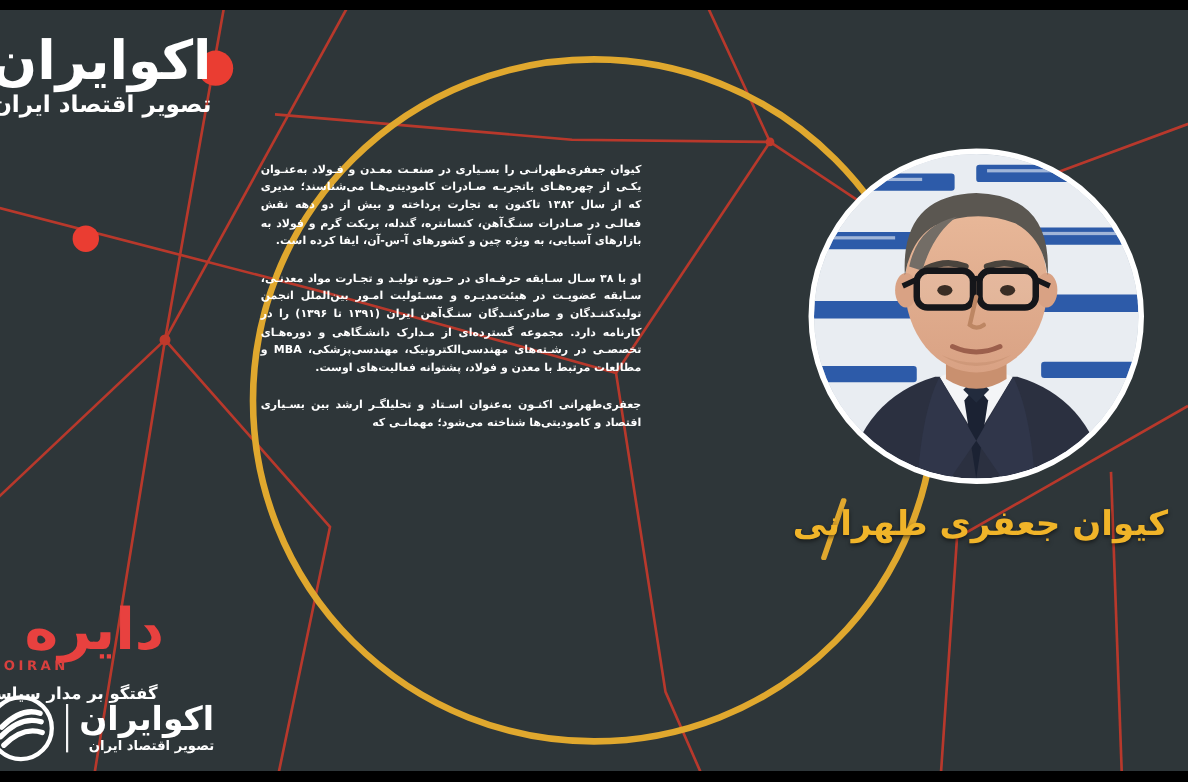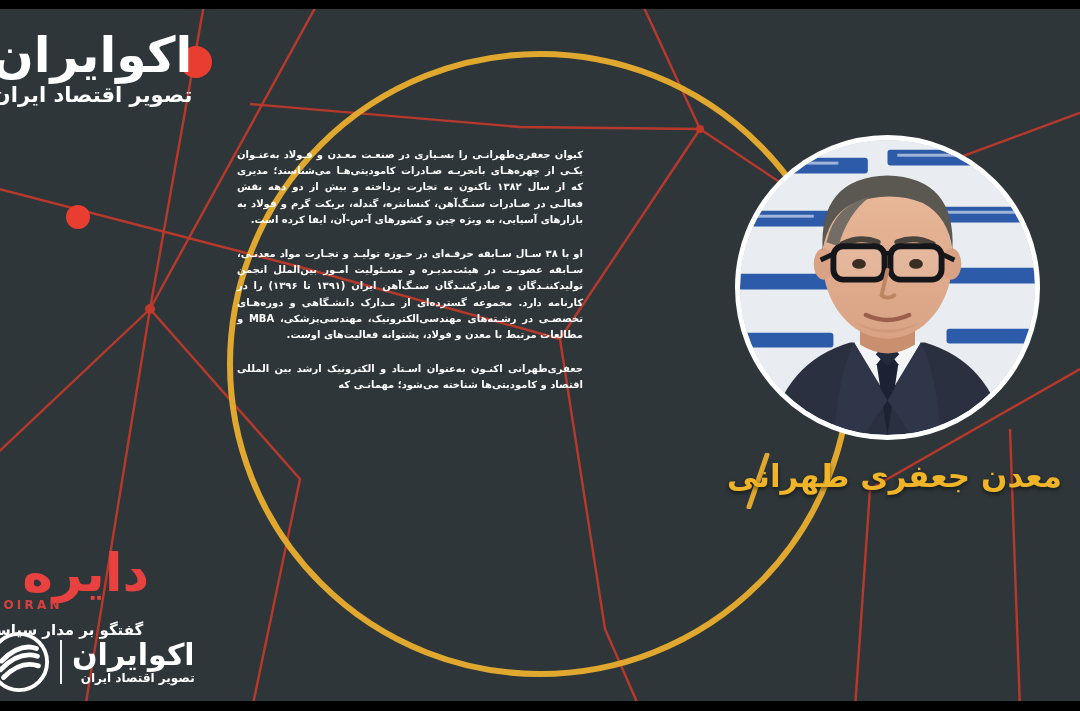--- a/index.html
+++ b/index.html
@@ -152,21 +152,21 @@
     </svg>
 
     <div id="brand-top">
       <div class="bt-main">اکوایران</div>
       <div class="bt-sub">تصویر اقتصاد ایران</div>
     </div>
 
     <div id="copy">
       <p>کیوان جعفری‌طهرانـی را بسـیاری در صنعـت معـدن و فـولاد به‌عنـوان یکـی از چهره‌هـای باتجربـه صـادرات کامودیتی‌هـا می‌شناسند؛ مدیری که از سال ۱۳۸۲ تاکنون به تجارت پرداخته و بیش از دو دهه نقش فعالـی در صـادرات سنـگ‌آهن، کنسانتره، گندله، بریکت گرم و فولاد به بازارهای آسیایی، به ویژه چین و کشورهای آ-س-آن، ایفا کرده است.</p>
       <p>او با ۳۸ سـال سـابقه حرفـه‌ای در حـوزه تولیـد و تجـارت مواد معدنـی، سـابقه عضویـت در هیئت‌مدیـره و مسـئولیت امـور بین‌الملل انجمن تولیدکننـدگان و صادرکننـدگان سنـگ‌آهن ایران (۱۳۹۱ تا ۱۳۹۶) را در کارنامه دارد. مجموعه گسترده‌ای از مـدارک دانشـگاهی و دوره‌هـای تخصصـی در رشـته‌های مهندسی‌الکترونیک، مهندسی‌پزشکی، MBA و مطالعات مرتبط با معدن و فولاد، پشتوانه فعالیت‌های اوست.</p>
-      <p>جعفری‌طهرانی اکنـون به‌عنوان اسـتاد و الکترونیک ارشد بین المللی اقتصاد و کامودیتی‌ها شناخته می‌شود؛ مهمانـی که</p>
+      <p>جعفری‌طهرانی اکنـون به‌عنوان اسـتاد و تحلیلگـر ارشد بین بسـیاری اقتصاد و کامودیتی‌ها شناخته می‌شود؛ مهمانـی که</p>
 
     </div>
 
     <div id="portrait-wrap">
       <svg id="portrait" viewBox="0 0 300 300">
         <defs>
           <clipPath id="cp">
               <circle cx="150" cy="150" r="150"></circle>
             </clipPath>
           <linearGradient id="skin" x1="0" y1="0" x2="0" y2="1">
@@ -233,21 +233,21 @@
           <path d="M128 178 Q150 188 172 178" stroke="#9c5f4c" stroke-width="4.5" fill="none" stroke-linecap="round"></path>
 
           <path d="M118 186 Q150 206 182 186 Q150 200 118 186 Z" fill="#c38e6d" opacity="0.5"></path>
         </g>
       </svg>
     </div>
 
     <svg id="name-slash" viewBox="0 0 26 56">
       <path d="M22 2 L4 54" stroke="#e0a82e" stroke-width="5" stroke-linecap="round"></path>
     </svg>
-    <div id="name-caption">معدن جعفری طهرانی</div>
+    <div id="name-caption">کیوان جعفری طهرانی</div>
 
     <div id="brand-bottom">
       <div class="bb-logo">دایره</div>
       <div class="bb-latin">ECOIRAN</div>
       <div class="bb-tag">گفتگو بر مدار سیاست</div>
     </div>
 
     <div id="brand-row">
       <div class="br-word">
         <span>اکوایران</span>

